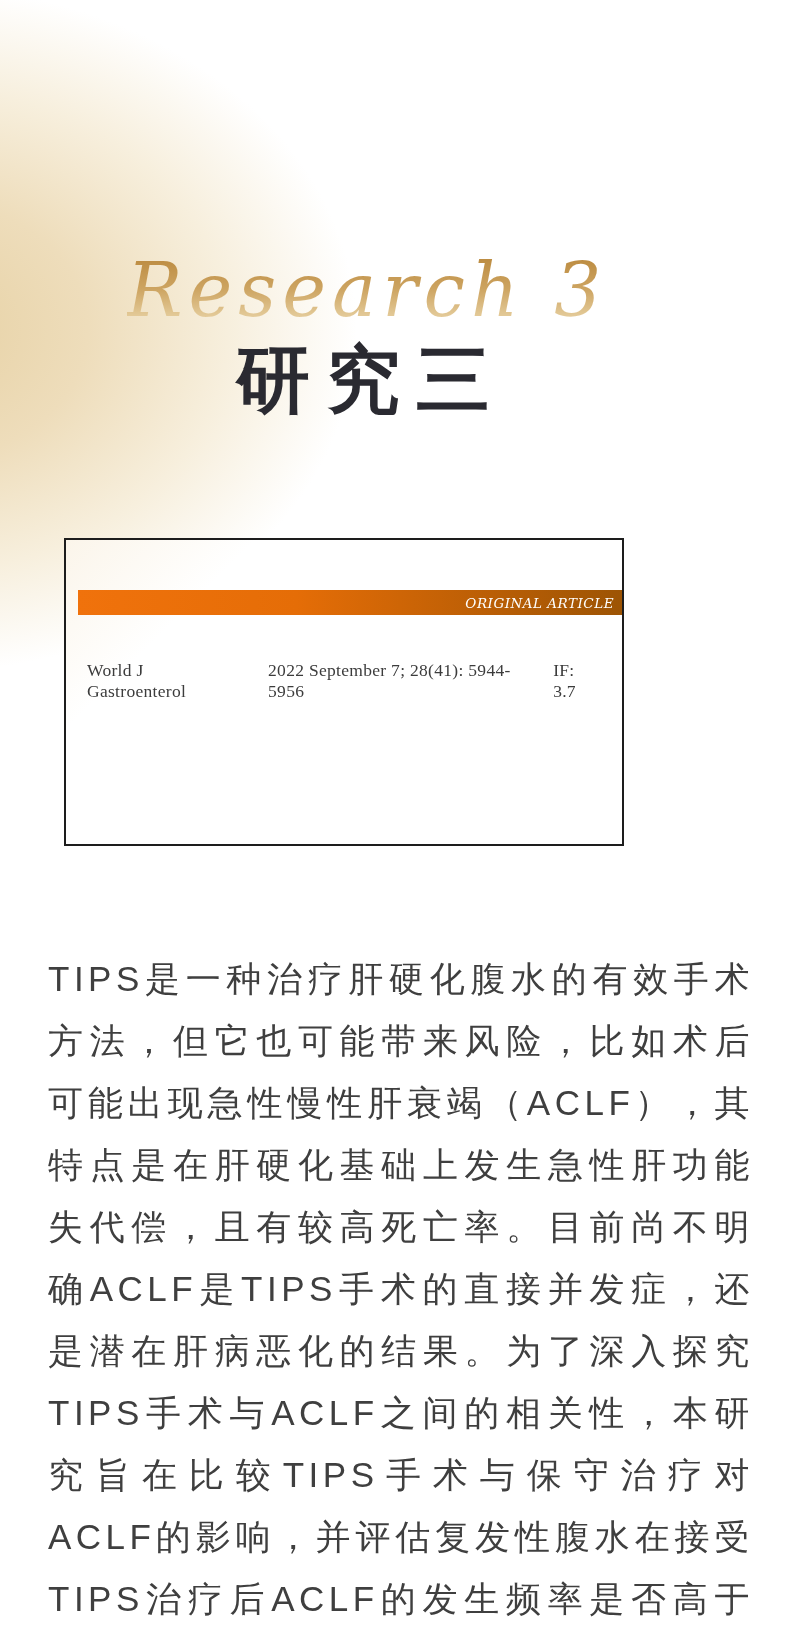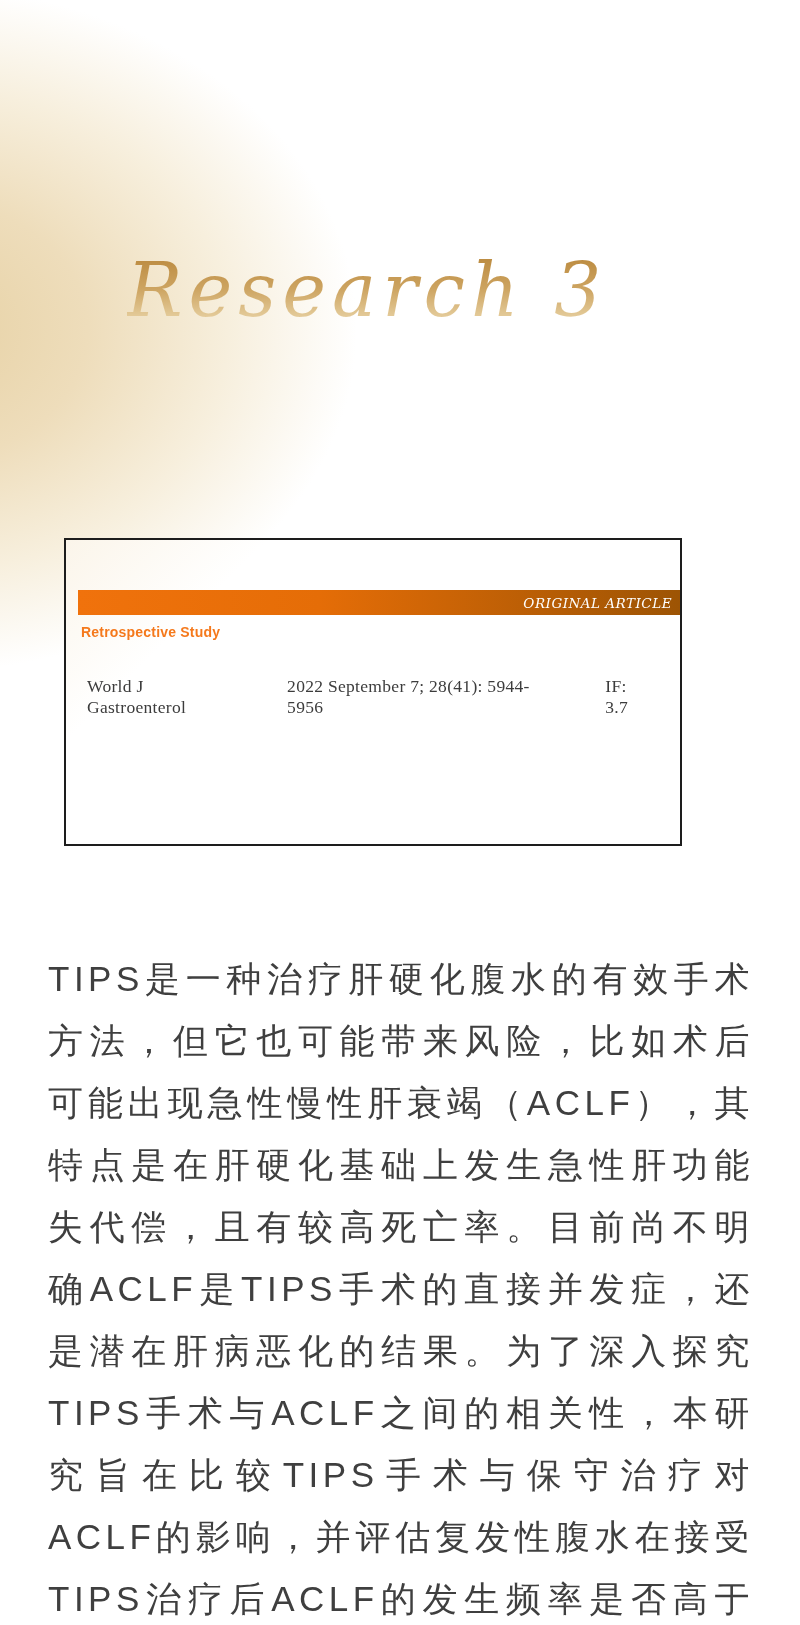--- a/index.html
+++ b/index.html
@@ -19,21 +19,21 @@
     background:linear-gradient(180deg,#b9873b 0%,#cda461 45%,#e8d2a4 85%,#efe0bf 100%);
     -webkit-background-clip:text;background-clip:text;color:transparent;
     padding:0 6px 4px 0;
   }
   .cn-title{
     font-family:"DejaVu Serif","Liberation Serif",serif;
     font-weight:700;font-size:74px;line-height:1;
     color:#2a2a31;letter-spacing:16px;margin-top:8px;margin-right:-2px;
   }
   .card{
-    position:absolute;left:64px;top:538px;width:618px;height:308px;
+    position:absolute;left:64px;top:538px;width:560px;height:308px;
     box-sizing:border-box;border:2px solid #1d1d1d;
     background:linear-gradient(135deg,#fbf5ea 0%,#ffffff 22%);
   }
   .banner{
     margin-top:50px;margin-left:12px;height:25px;
     display:flex;align-items:center;justify-content:flex-end;
   }
   .banner-label{
     color:#ffffff;font-family:"DejaVu Serif","Liberation Serif",serif;
     font-style:italic;font-size:13.5px;letter-spacing:0.5px;padding-right:8px;
@@ -58,28 +58,28 @@
     font-family:"Liberation Sans",sans-serif;
   }
 </style>
 </head>
 <body>
 
 <div class="header">
   <div>
     <span class="script-title">Research 3</span>
   </div>
+  <div class="cn-title">研究三</div>
 </div>
 
 <div class="card">
   <div class="banner" style="background:linear-gradient(90deg,#f0720c 0%,#e56d07 40%,#9d5404 100%);">
     <span class="banner-label">ORIGINAL ARTICLE</span>
   </div>
   <div class="card-body">
-    <div class="category" style="color:#f5791c;">Retrospective Study</div>
     <div class="card-meta">
       <span>World J Gastroenterol</span>
       <span>2022 September 7; 28(41): 5944-5956</span>
       <span>IF: 3.7</span>
     </div>
   </div>
 </div>
 
 <div class="summary">TIPS是一种治疗肝硬化腹水的有效手术方法，但它也可能带来风险，比如术后可能出现急性慢性肝衰竭（ACLF），其特点是在肝硬化基础上发生急性肝功能失代偿，且有较高死亡率。目前尚不明确ACLF是TIPS手术的直接并发症，还是潜在肝病恶化的结果。为了深入探究TIPS手术与ACLF之间的相关性，本研究旨在比较TIPS手术与保守治疗对ACLF的影响，并评估复发性腹水在接受TIPS治疗后ACLF的发生频率是否高于接受保守治疗的。</div>
 

